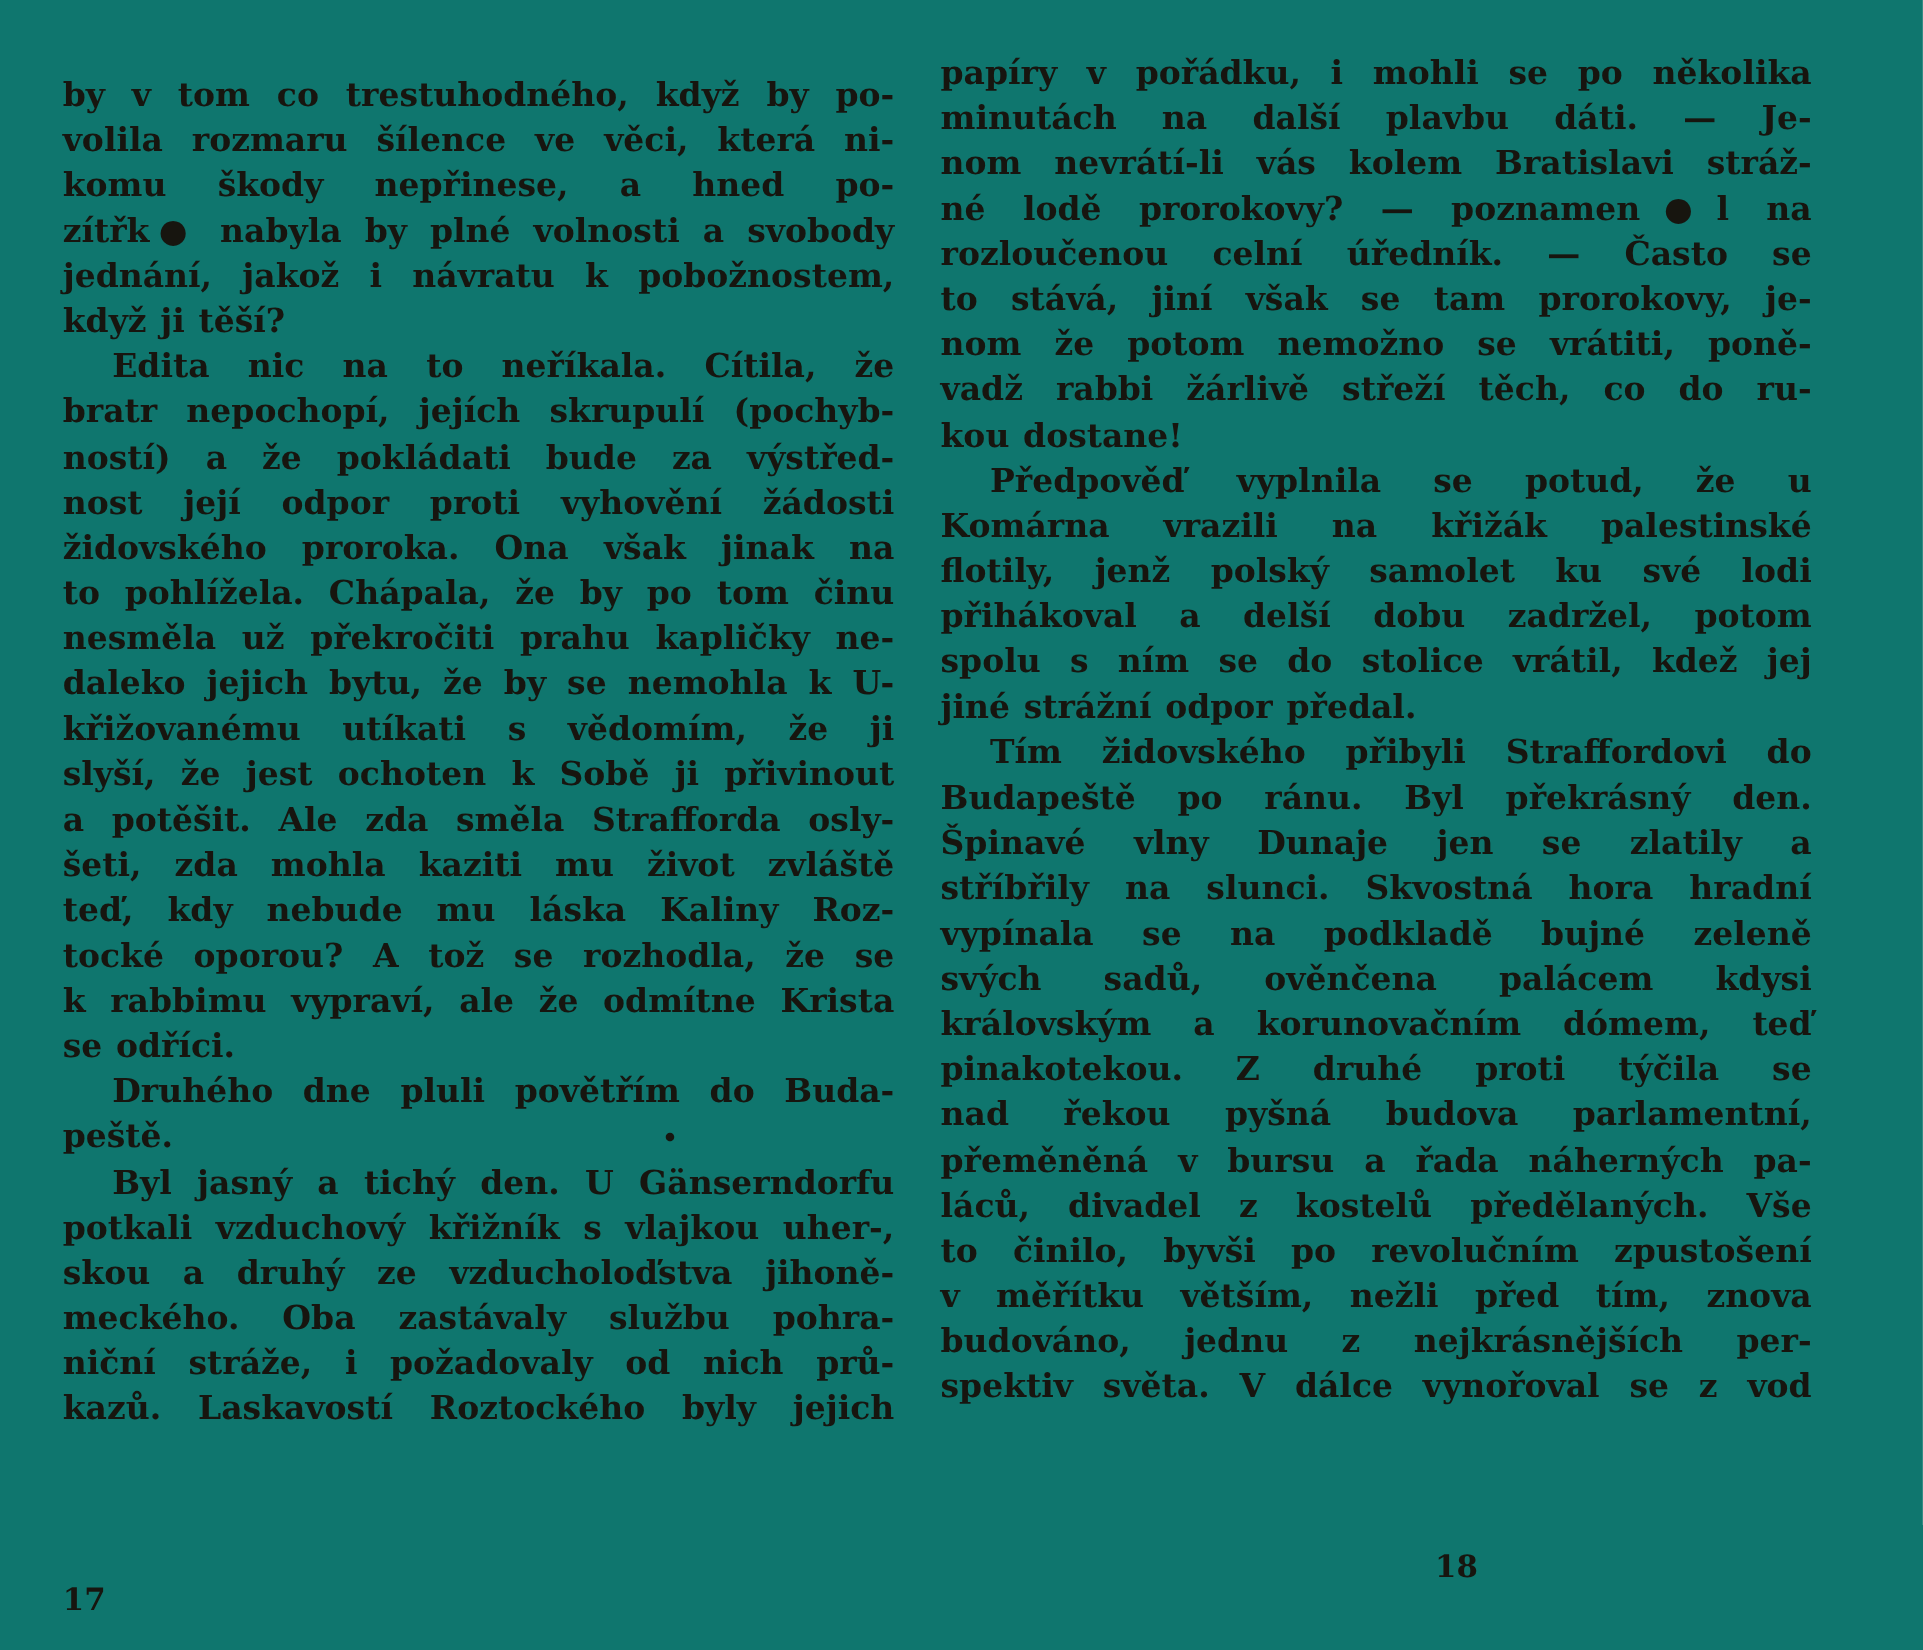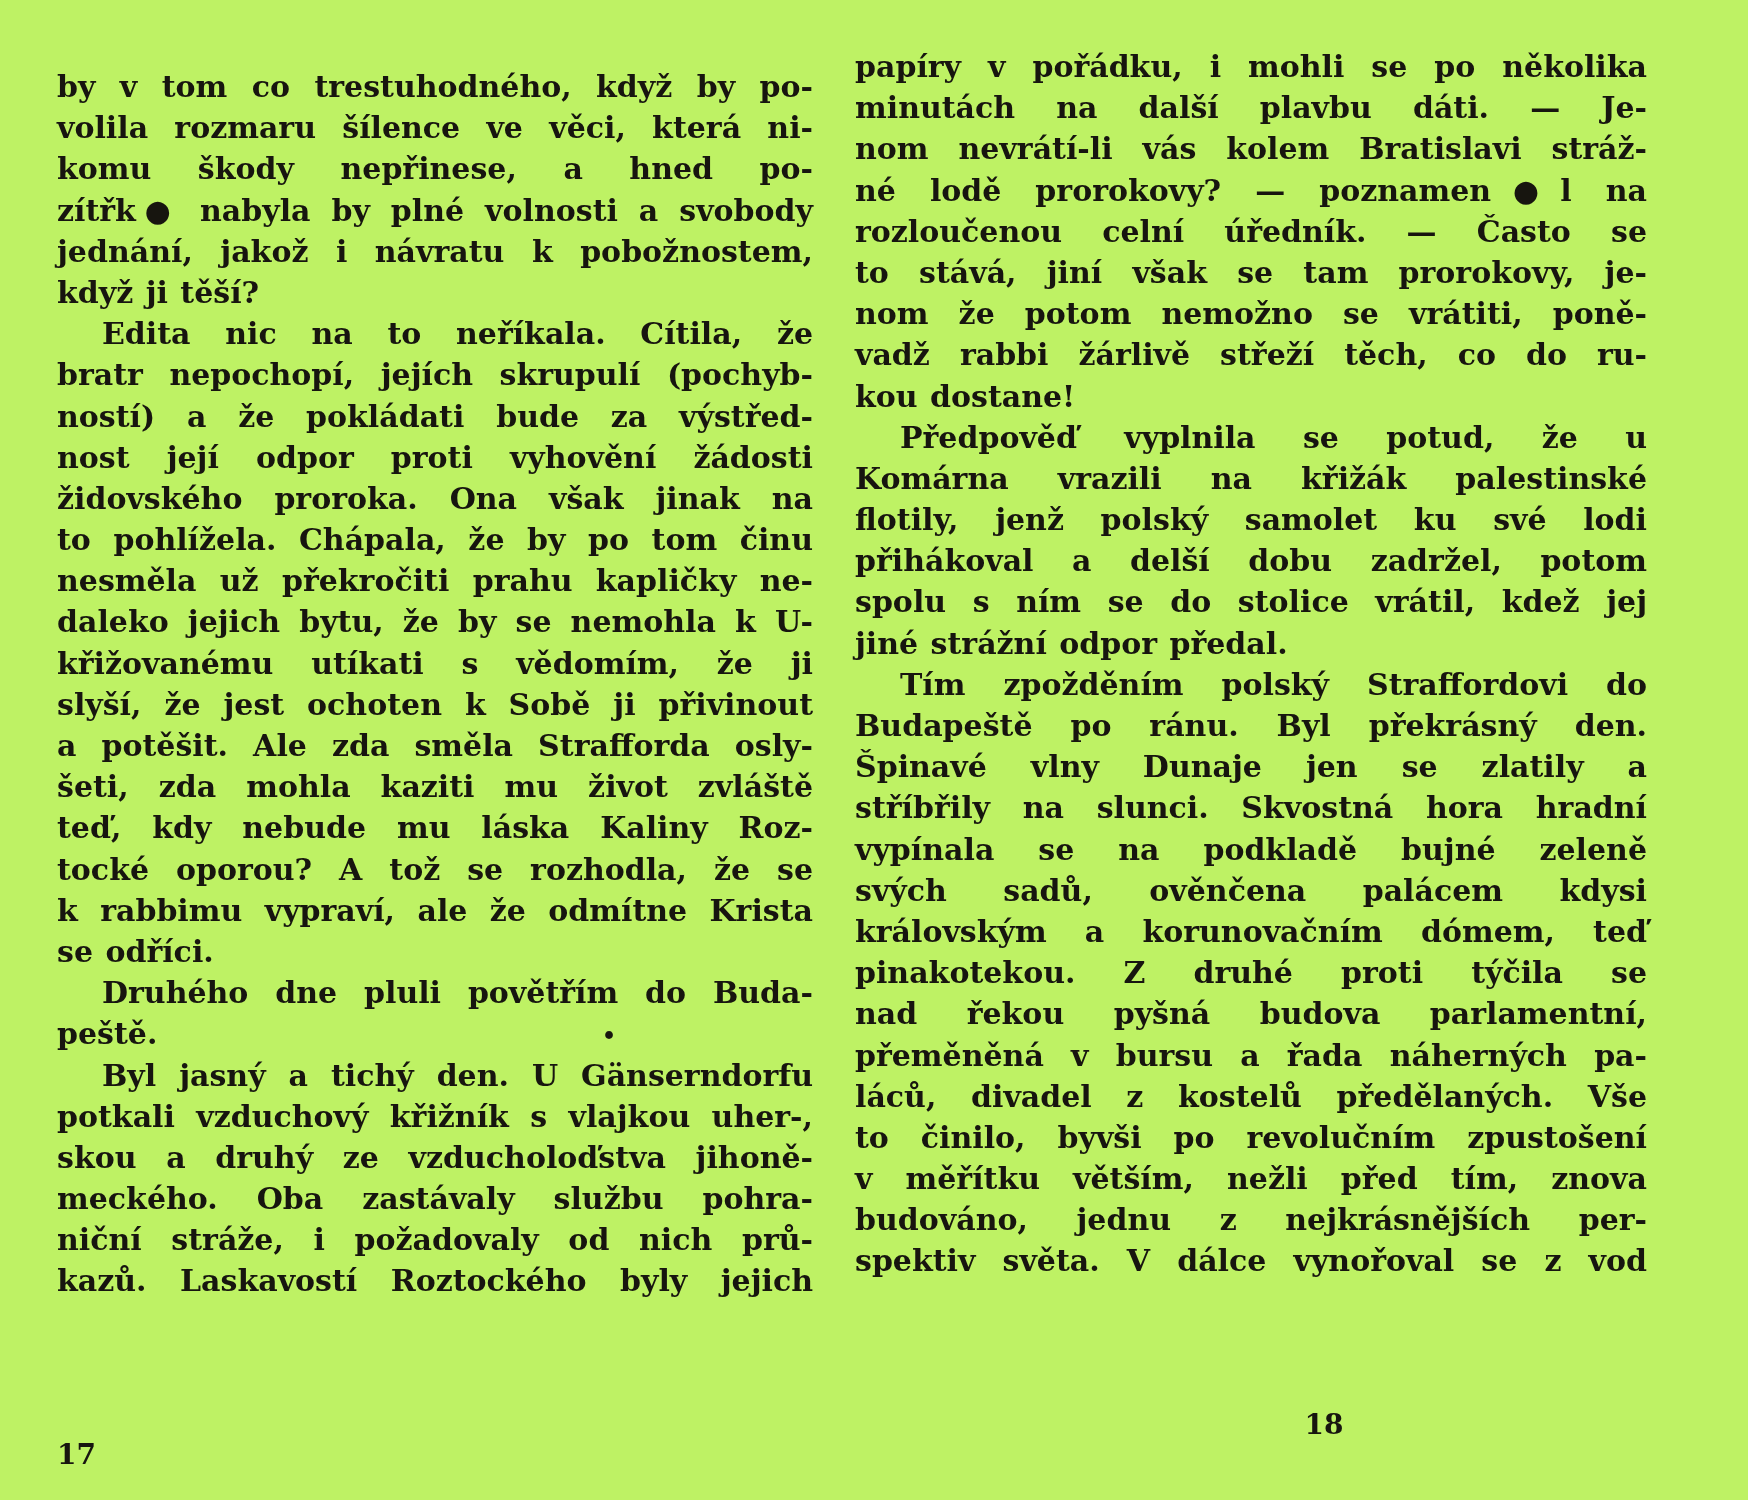--- a/index.html
+++ b/index.html
@@ -1,21 +1,21 @@
 <!DOCTYPE html>
 <html><head>
 <meta charset="utf-8">
 <style>
   html, body { margin: 0; padding: 0; }
   body { background: #fdfdfb; }
   .spread {
     position: relative;
     width: 1748px;
     height: 1500px;
-    background: #bef264;
+    background: #0f766e;
     overflow: hidden;
     font-family: "DejaVu Serif", "Liberation Serif", serif;
     font-weight: 700;
     color: #17150f;
     text-decoration: underline;
   }
   .column { position: absolute; }
   .col-left  { left: 57px;  top: 66px; width: 756px; }
   .col-right { left: 843px; top: 46px; width: 792px; margin-left: 12px; }
   .line {
@@ -88,21 +88,21 @@
       <div class="line">to stává, jiní však se tam prorokovy, je-</div>
       <div class="line">nom že potom nemožno se vrátiti, poně-</div>
       <div class="line">vadž rabbi žárlivě střeží těch, co do ru-</div>
       <div class="line nojust">kou dostane!</div>
       <div class="line indent">Předpověď vyplnila se potud, že u</div>
       <div class="line">Komárna vrazili na křižák palestinské</div>
       <div class="line">flotily, jenž polský samolet ku své lodi</div>
       <div class="line">přihákoval a delší dobu zadržel, potom</div>
       <div class="line">spolu s ním se do stolice vrátil, kdež jej</div>
       <div class="line nojust">jiné strážní odpor předal.</div>
-      <div class="line indent">Tím zpožděním polský Straffordovi do</div>
+      <div class="line indent">Tím židovského přibyli Straffordovi do</div>
       <div class="line">Budapeště po ránu. Byl překrásný den.</div>
       <div class="line">Špinavé vlny Dunaje jen se zlatily a</div>
       <div class="line">stříbřily na slunci. Skvostná hora hradní</div>
       <div class="line">vypínala se na podkladě bujné zeleně</div>
       <div class="line">svých sadů, ověnčena palácem kdysi</div>
       <div class="line">královským a korunovačním dómem, teď</div>
       <div class="line">pinakotekou. Z druhé proti týčila se</div>
       <div class="line">nad řekou pyšná budova parlamentní,</div>
       <div class="line">přeměněná v bursu a řada náherných pa-</div>
       <div class="line">láců, divadel z kostelů předělaných. Vše</div>

